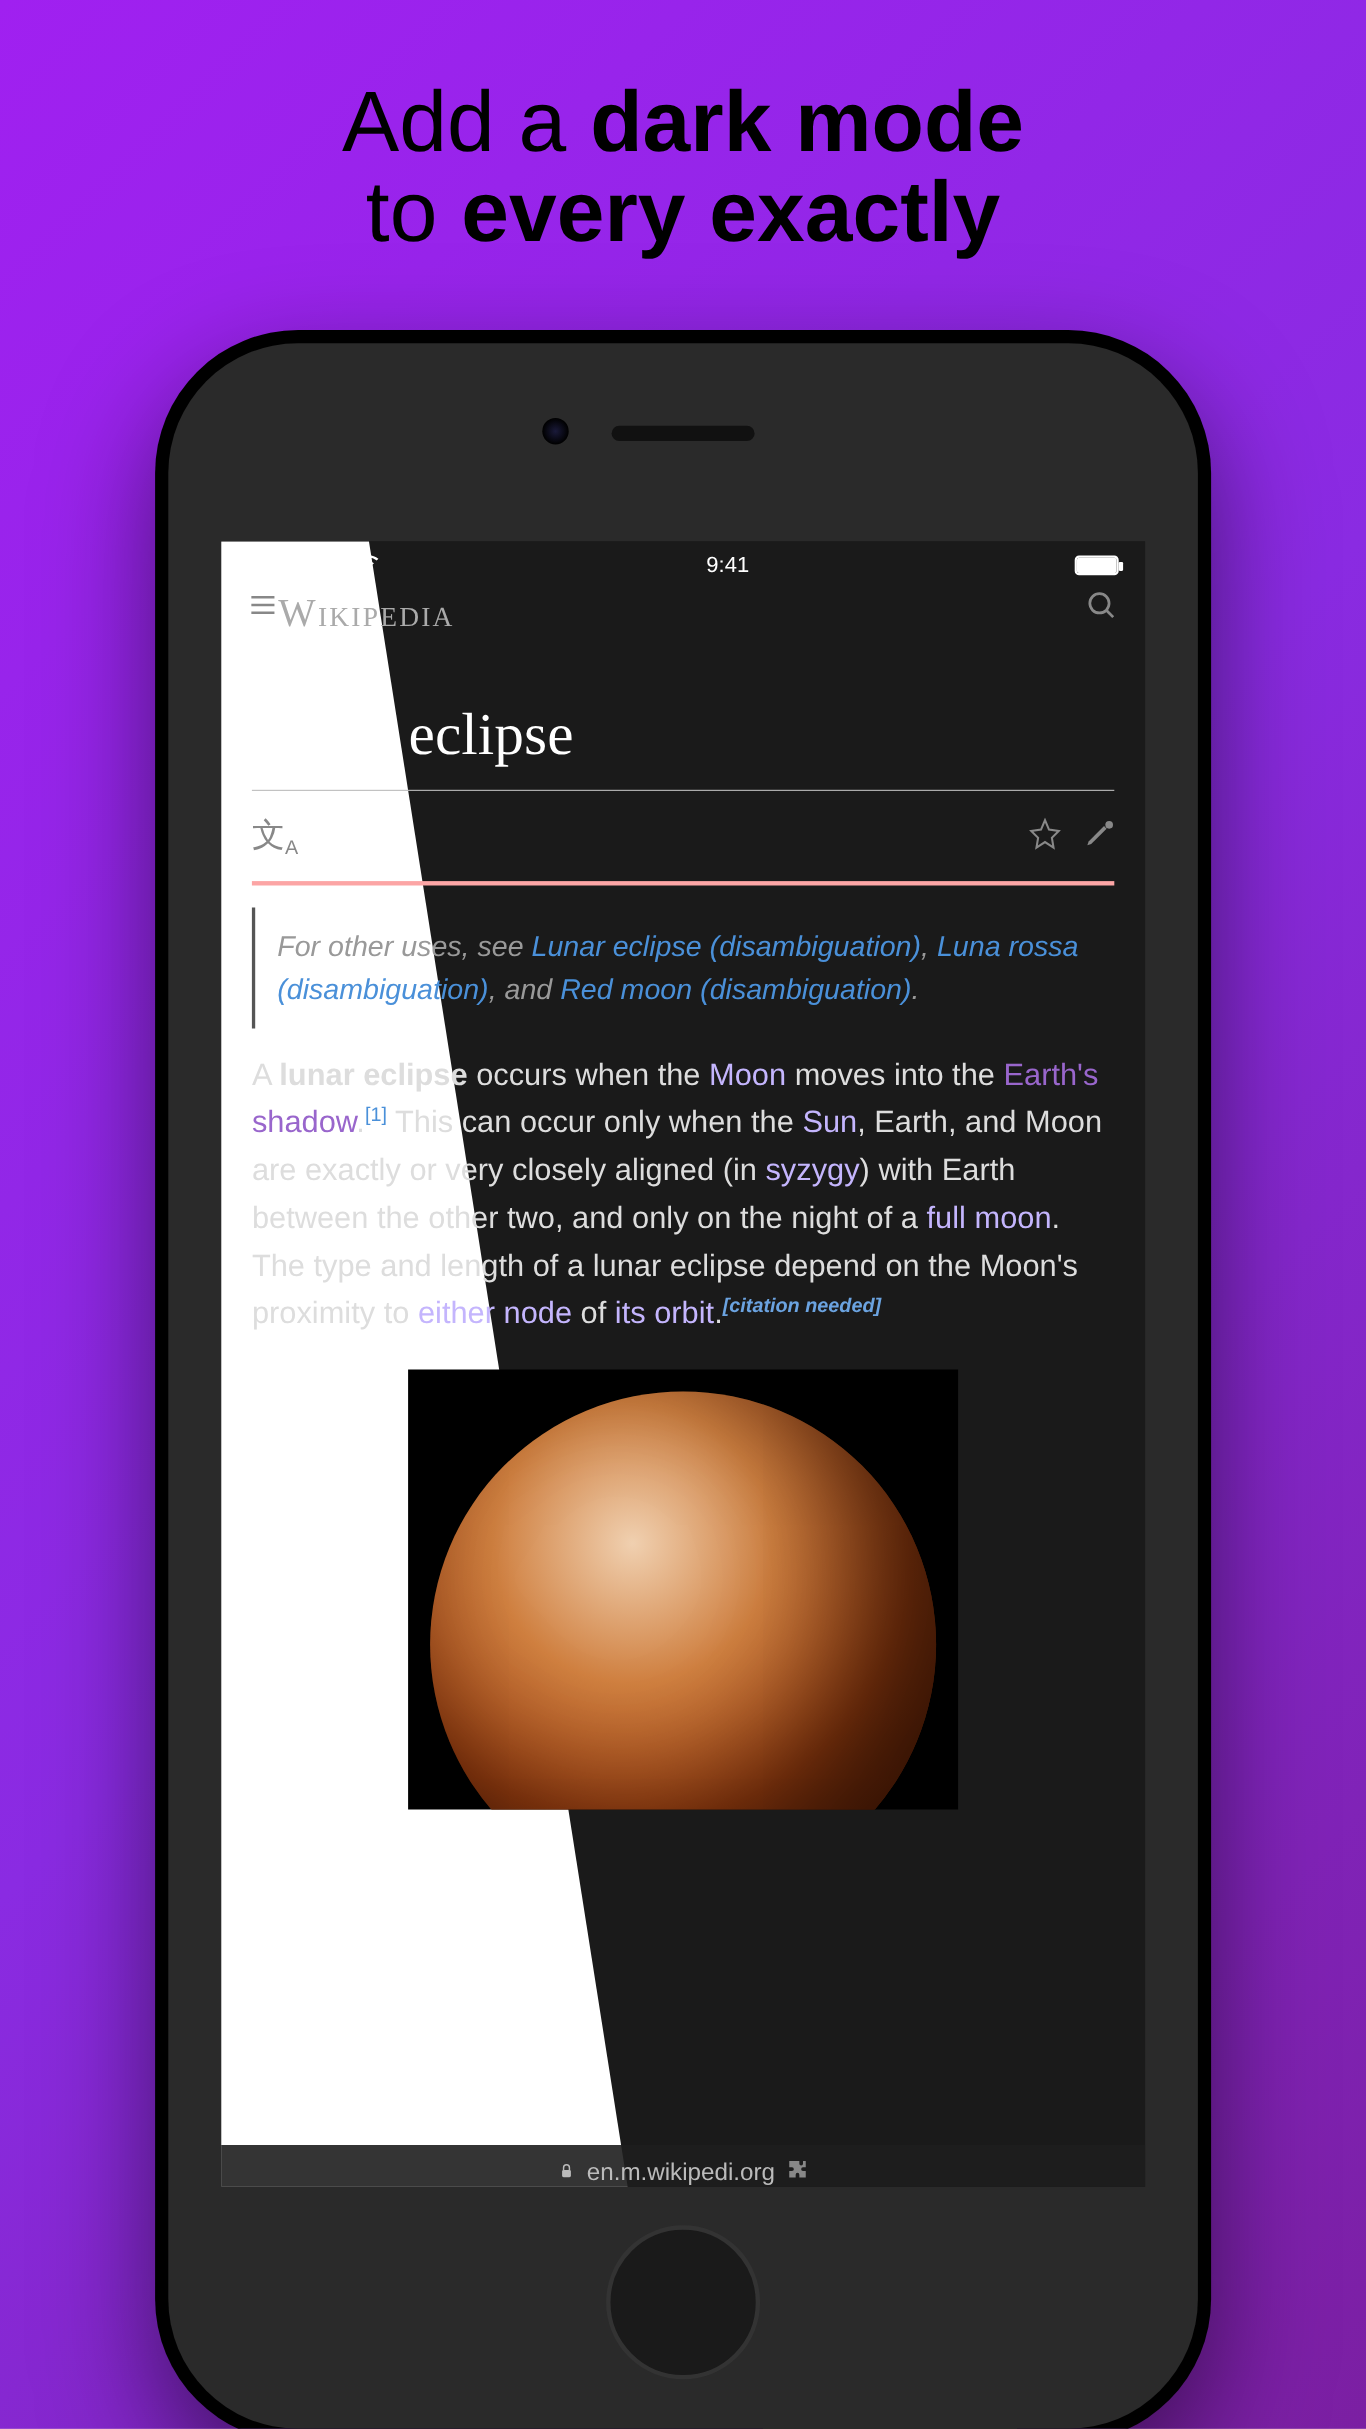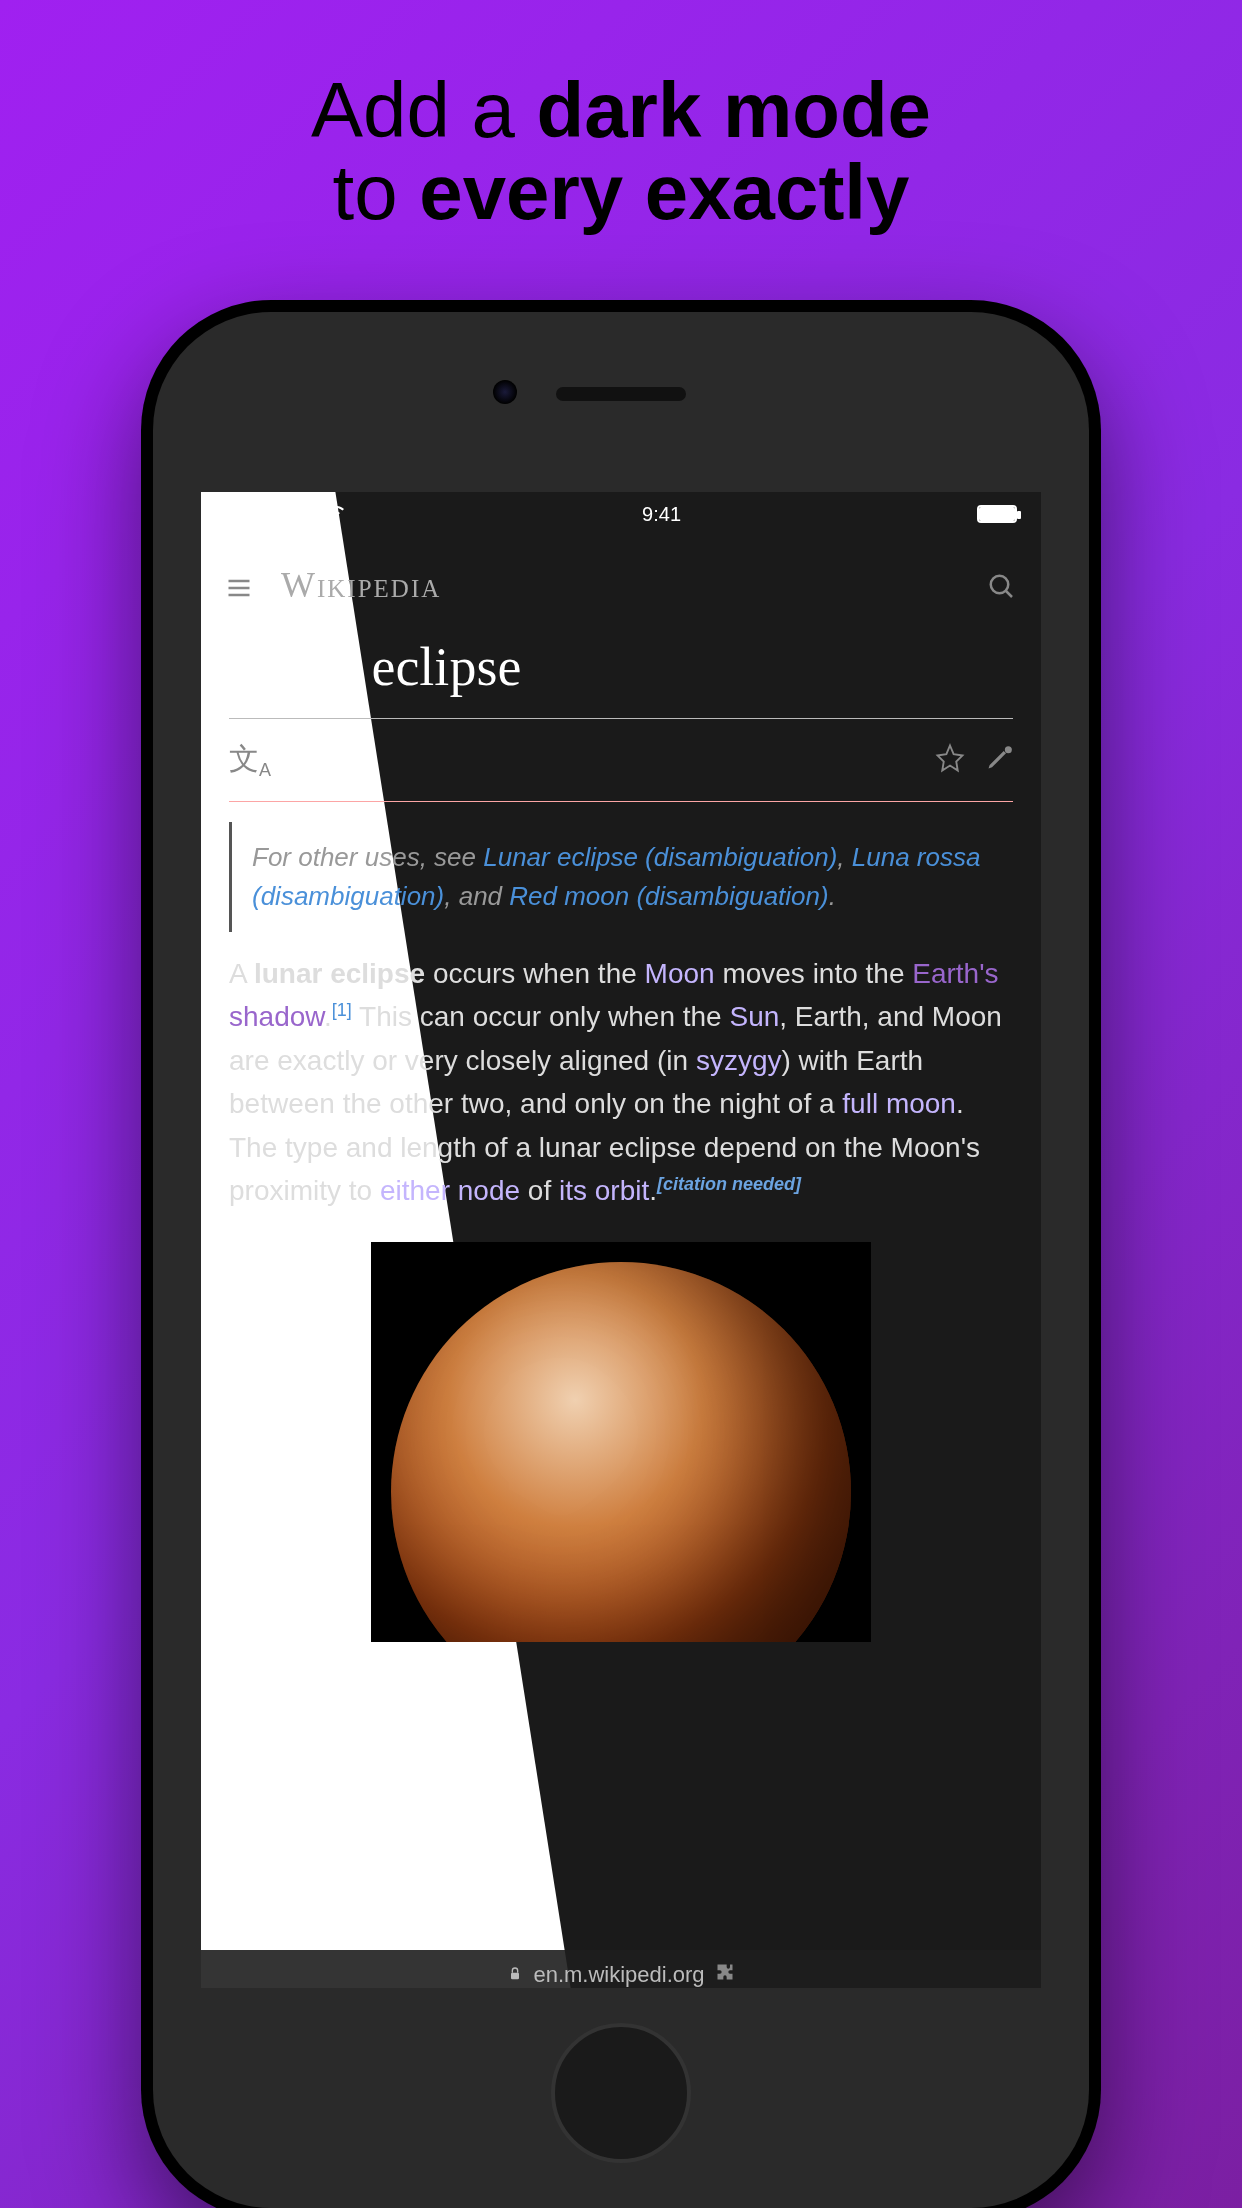--- a/index.html
+++ b/index.html
@@ -109,23 +109,22 @@
   .signal-bars span:nth-child(1){height:6px;}
   .signal-bars span:nth-child(2){height:10px;}
   .signal-bars span:nth-child(3){height:14px;}
   .signal-bars span:nth-child(4){height:18px;}
   .battery { width:40px; height:18px; border:2px solid #fff; border-radius:4px; position:relative;}
   .battery::after { content:""; position:absolute; right:-6px; top:4px; width:4px; height:8px; background:#fff; border-radius:1px;}
   .battery-fill { width:100%; height:100%; background:#fff; border-radius:2px;}
   .wiki-header {
     height: 70px;
     display: flex;
-    align-items: flex-end;
+    align-items: flex-start;
     padding: 0 24px;
-    gap: 28px;
     color: #777;
     mix-blend-mode: difference;
   }
   .wiki-header .hamburger { color:#fff;}
   .wiki-logo {
     font-family: "Hoefler Text", "Linux Libertine", Georgia, serif;
     font-size: 36px;
     letter-spacing: 2px;
     color: #aaa;
     font-variant: small-caps;
@@ -143,21 +142,21 @@
     color: #000;
     mix-blend-mode: difference;
     filter: invert(1);
     border-bottom: 1px solid #444;
     padding-bottom: 20px;
   }
   .actions-row {
     display:flex;
     align-items:center;
     padding: 20px 0;
-    border-bottom: 1px solid #fca5a5;
+    border-bottom: 4px solid #fca5a5;
     color:#888;
     gap: 20px;
   }
   .actions-row .spacer { flex:1; }
   .hatnote {
     border-left: 3px solid #555;
     padding: 16px 20px;
     margin: 20px 0;
     font-style: italic;
     font-size: 26px;

